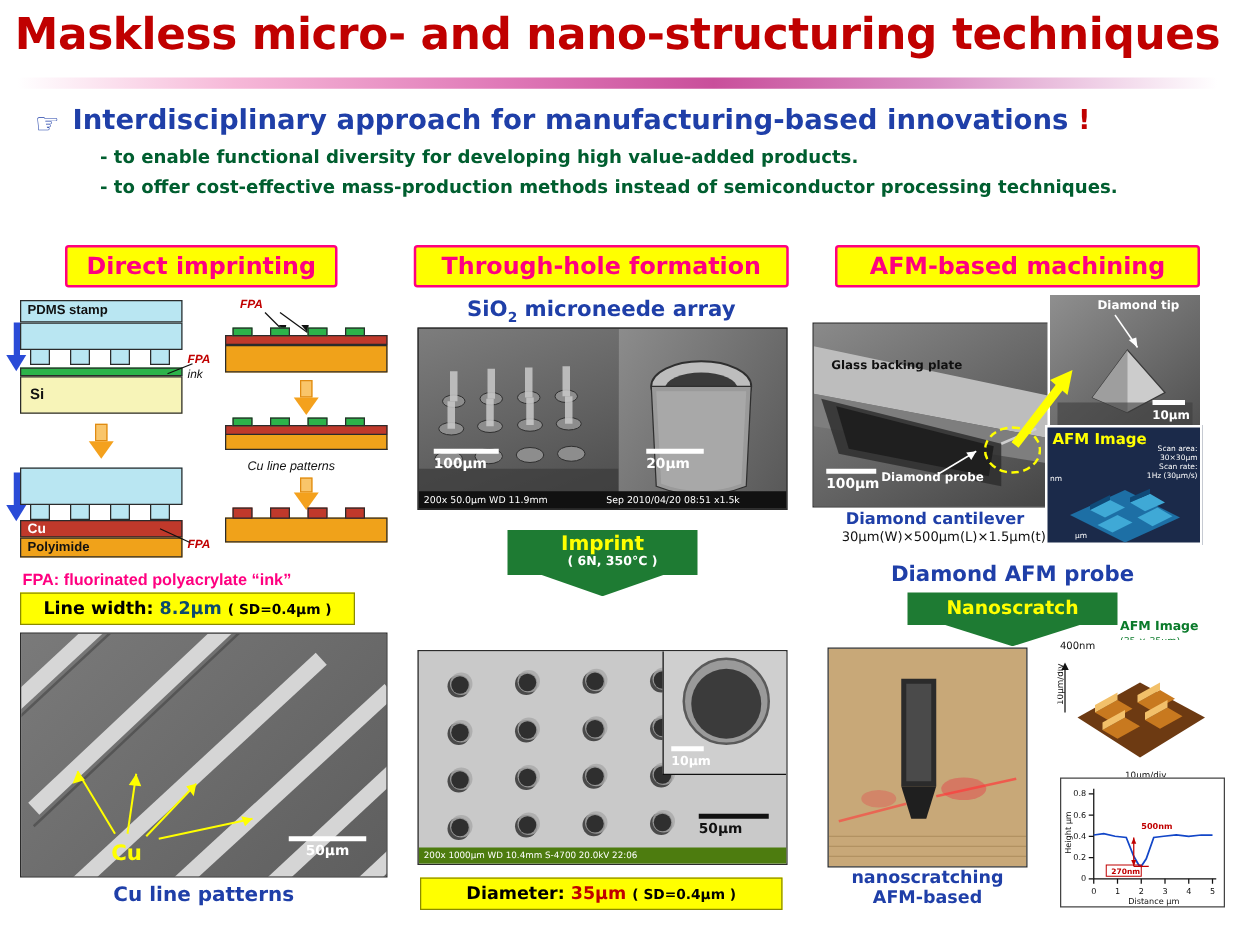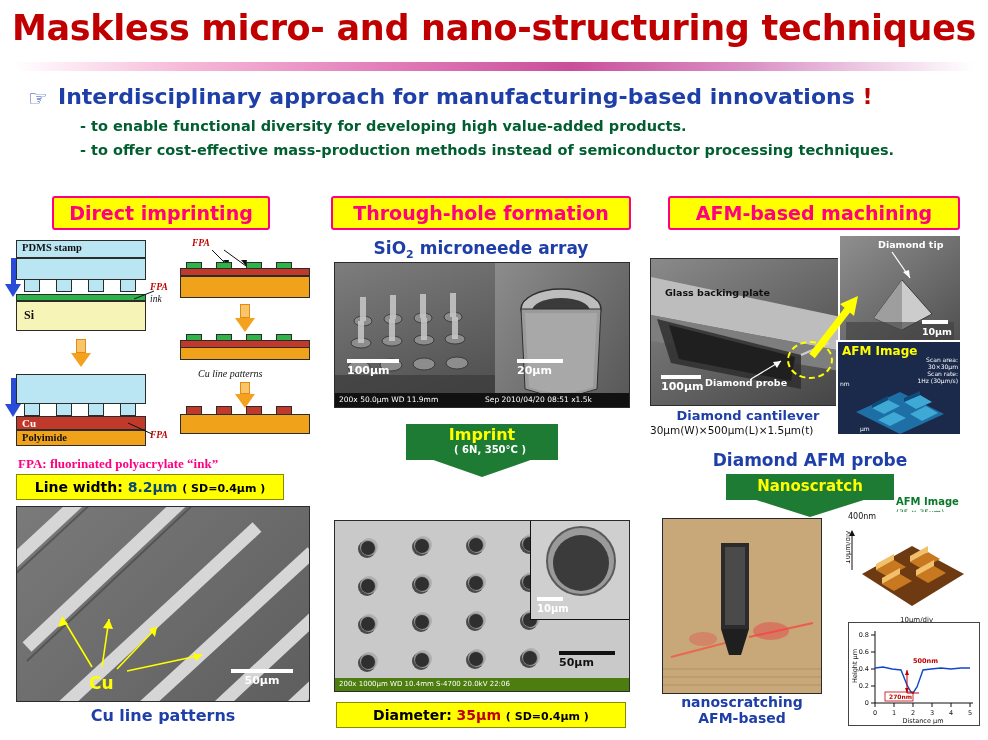--- a/index.html
+++ b/index.html
@@ -85,21 +85,21 @@
   .scalebar{
     position:absolute;color:#fff;font-weight:bold;font-size:11px;
     font-family:"DejaVu Sans", sans-serif;
   }
   .scalebar i{
     display:block;height:4px;background:#fff;margin-bottom:1px;
   }
 
   
   .sch{position:absolute;box-sizing:border-box;}
-  .lbl{position:absolute;font-family:Liberation Serif, serif;}
+  .lbl{position:absolute;font-family:Liberation Sans, sans-serif;}
 
   .arrow-down-blue{
     position:absolute;width:0;height:0;
     border-left:8px solid transparent;border-right:8px solid transparent;
     border-top:13px solid #2a4bd7;
   }
   .arrow-stem-blue{position:absolute;width:5px;background:#2a4bd7;}
 
   .arrow-orange{
     position:absolute;width:0;height:0;
@@ -498,21 +498,21 @@
           <polygon points="66,50 66,46 82,39 82,43"></polygon>
         </g>
       </g>
     </svg>
     <div class="small-white" style="right:2px;top:14px;font-size:6px;line-height:7px;text-align:right;">Scan area:<br>30×30µm<br>Scan rate:<br>1Hz (30µm/s)</div>
     <div class="small-white" style="left:2px;top:38px;font-size:6px;">nm</div>
     <div class="small-white" style="left:22px;bottom:2px;font-size:6px;">µm</div>
   </div>
 
   <div class="sub-blue" style="left:650px;top:408px;width:196px;font-size:13px;">Diamond cantilever</div>
-  <div style="position:absolute;left:650px;top:424px;width:210px;font-size:10.5px;color:#111;font-family:'DejaVu Sans',sans-serif;">30µm(W)×500µm(L)×1.5µm(t)</div>
+  <div style="position:absolute;left:650px;top:424px;width:210px;text-align:center;font-size:10.5px;color:#111;font-family:'DejaVu Sans',sans-serif;">30µm(W)×500µm(L)×1.5µm(t)</div>
 
   <div class="sub-blue" style="left:660px;top:450px;width:300px;font-size:17px;">Diamond AFM probe</div>
 
   <div class="green-arrow" style="left:726px;top:474px;width:168px;height:26px;padding-top:3px;">
     <div style="font-size:15px;line-height:18px;">Nanoscratch</div>
     <div class="tip"></div>
   </div>
 
   <div style="position:absolute;left:896px;top:496px;font-size:10px;font-weight:bold;color:#0a7a2a;font-family:'DejaVu Sans',sans-serif;">AFM Image</div>
   <div style="position:absolute;left:896px;top:508px;font-size:7.5px;color:#0a7a2a;font-family:'DejaVu Sans',sans-serif;">(35 × 35µm)</div>

